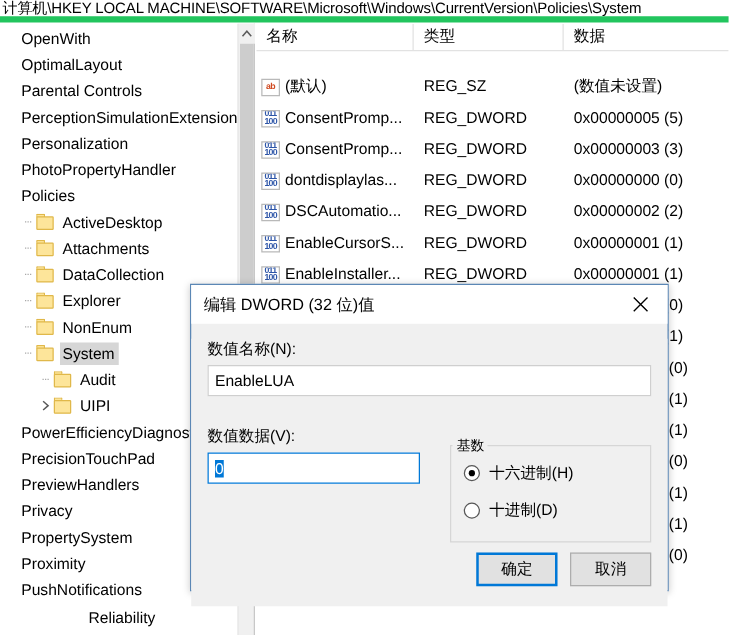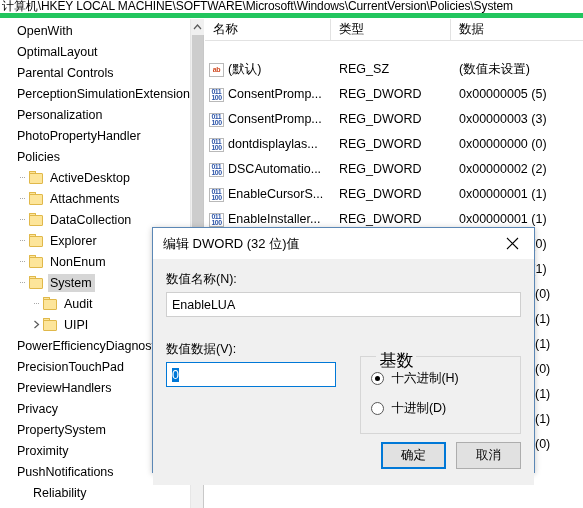--- a/index.html
+++ b/index.html
@@ -305,24 +305,24 @@
   .groupbox {
     border: 1px solid #d6d6d6;
     box-sizing: border-box;
     height: 78px;
     position: relative;
     padding: 0 10px;
   }
   .gb-title {
     position: absolute;
     top: -8px;
-    left: 15px;
+    left: 1px;
     background: #f0f0f0;
     padding: 0 3px;
-    font-size: 17px;
+    font-size: 11px;
   }
   .radio-row {
     display: flex;
     align-items: center;
     gap: 7px;
     margin-top: 13px;
     font-size: 12.5px;
   }
   .radio {
     width: 13px; height: 13px; min-width:13px;
@@ -492,21 +492,21 @@
           <span class="tree-label">PropertySystem</span>
         </div>
         <div class="tree-row" style="padding-left: 2px;">
           <span class="expander"></span>
           <span class="tree-label">Proximity</span>
         </div>
         <div class="tree-row" style="padding-left: 2px;">
           <span class="expander"></span>
           <span class="tree-label">PushNotifications</span>
         </div>
-        <div class="tree-row" style="padding-left: 18px;">
+        <div class="tree-row" style="padding-left: 6px; flex-direction: column;">
           <span class="expander"></span>
           <span class="tree-label">Reliability</span>
         </div>
         <div class="tree-row" style="padding-left: 2px;">
           <span class="expander"></span>
           <span class="tree-label">RetailDemo</span>
         </div>
       </div>
   </div>
 

